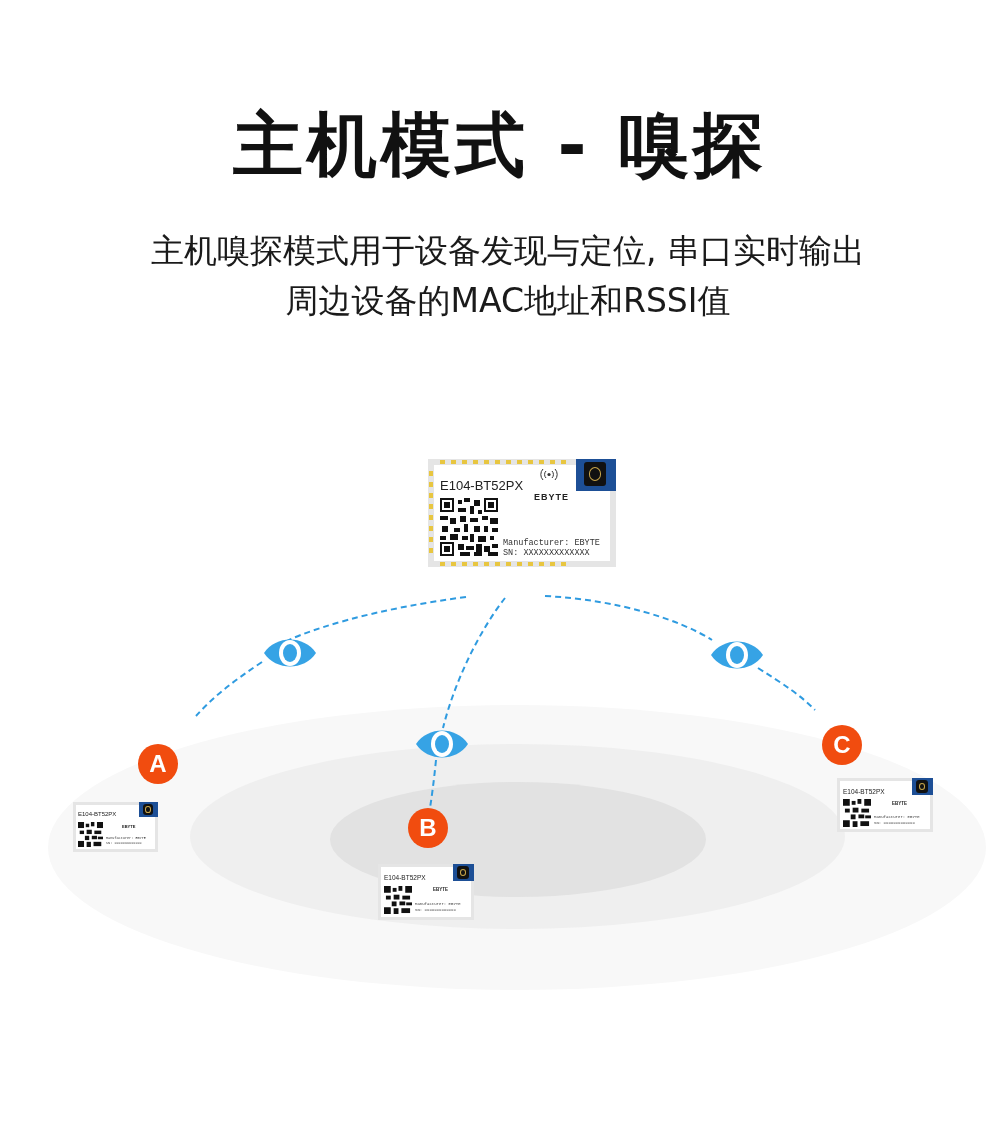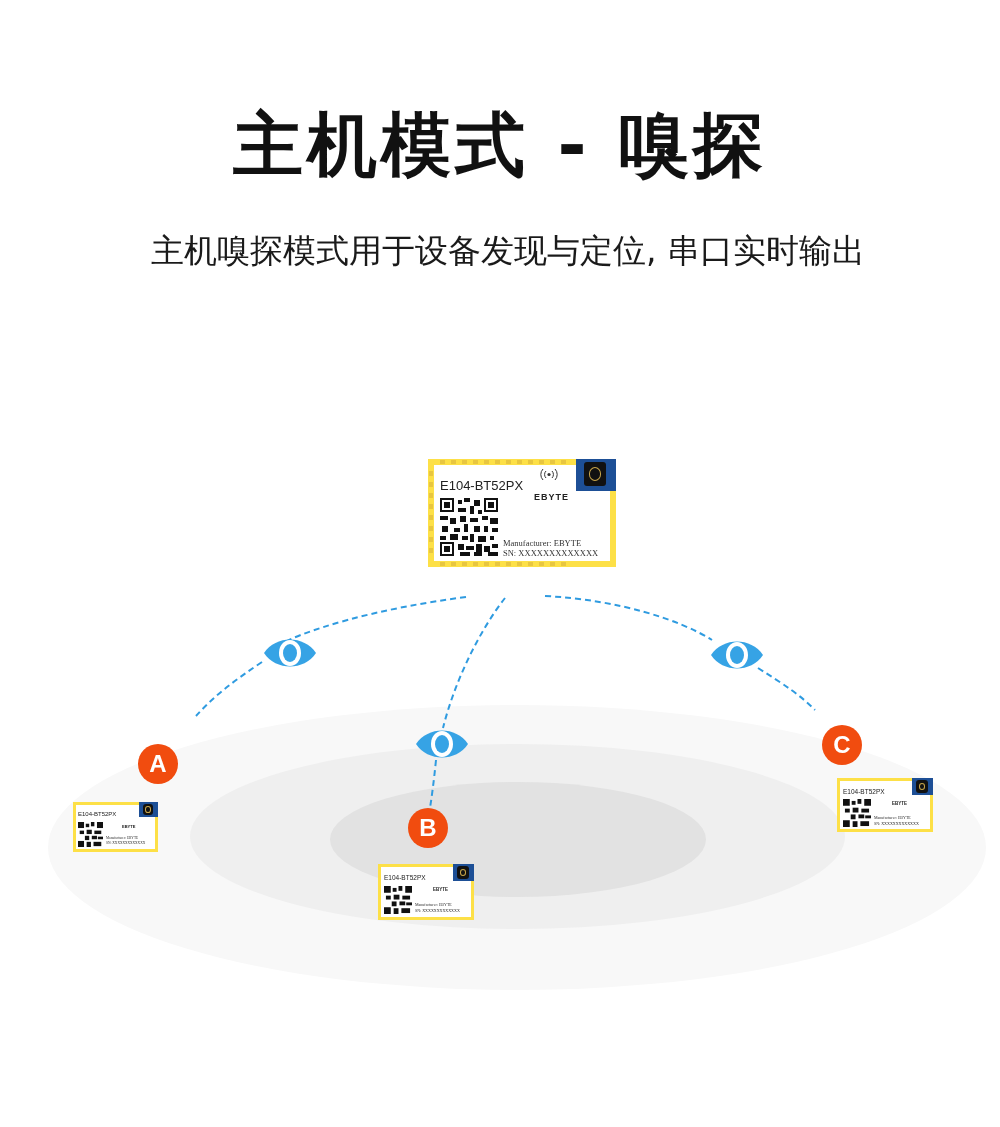--- a/index.html
+++ b/index.html
@@ -18,39 +18,40 @@
 
   svg.lines { position:absolute; left:0; top:0; }
 
   .eye { position:absolute; width:56px; height:38px; }
 
   .badge { position:absolute; width:40px; height:40px; border-radius:50%;
            background:#f14c0f; color:#fff; font-weight:bold; font-size:24px;
            text-align:center; line-height:40px; font-family:"Liberation Sans", sans-serif; }
 
   
-  .module { position:absolute; background:#fde047; box-sizing:border-box; }
+  .module { position:absolute; background:#e5e5e5; box-sizing:border-box; }
   .module .face { position:absolute; background:#fff; }
   .module .pads-top, .module .pads-bot, .module .pads-left { position:absolute; }
   .module .name { position:absolute; color:#222; font-family:"Liberation Sans", sans-serif; white-space:nowrap; }
   .module .brand { position:absolute; color:#222; font-family:"Liberation Sans", sans-serif; font-weight:bold; white-space:nowrap;margin-top:12px; }
-  .module .mfr, .module .sn { position:absolute; color:#333; font-family:Liberation Serif, serif; white-space:nowrap; }
+  .module .mfr, .module .sn { position:absolute; color:#333; font-family:Liberation Mono, monospace; white-space:nowrap; }
   .module .antenna { position:absolute; background:#1d4f96; }
   .module .antenna .conn { position:absolute; background:#111; border-radius:3px; }
   .module .antenna .conn::after { content:""; position:absolute; left:22%; top:22%; width:56%; height:56%;
            border-radius:50%; border:1px solid #c9a64a; box-sizing:border-box; }
   .qr { position:absolute; }
 </style>
 </head>
 <body>
 
 <div class="title">主机模式 - 嗅探</div>
 
 <div class="subtitle">
   <div>主机嗅探模式用于设备发现与定位, 串口实时输出</div>
+  <div>周边设备的MAC地址和RSSI值</div>
 </div>
 
 <div class="ellipse e-outer"></div>
 <div class="ellipse e-mid"></div>
 <div class="ellipse e-inner"></div>
 
 <svg class="lines" width="1000" height="1127">
   <g fill="none" stroke="#2f9be0" stroke-width="2" stroke-dasharray="6 4">
     <path d="M466,597 C380,608 300,630 270,650 M262,662 C235,680 215,695 196,716"></path>
     <path d="M505,598 C480,630 455,680 443,728 M436,760 C434,780 432,795 430,808"></path>

